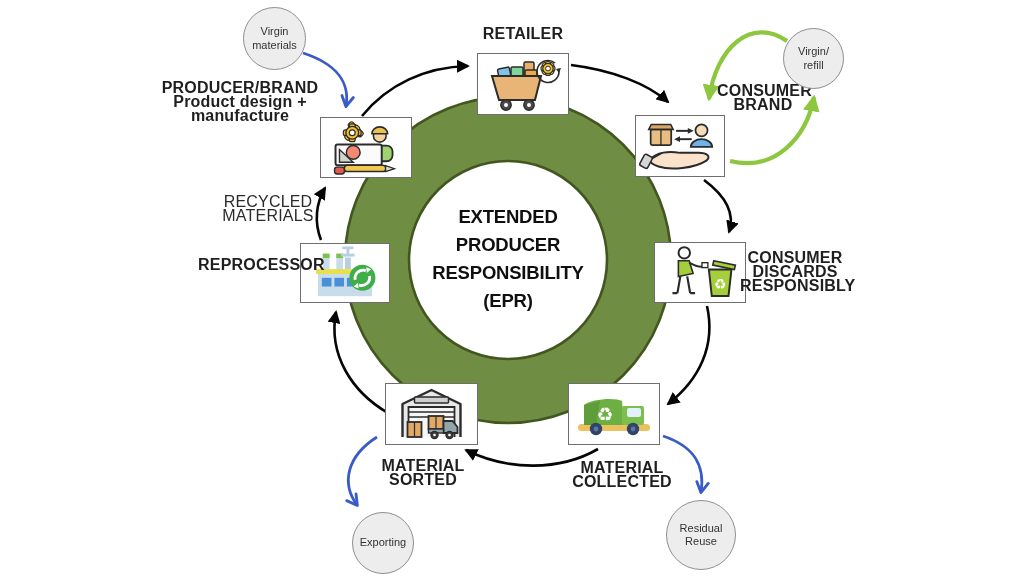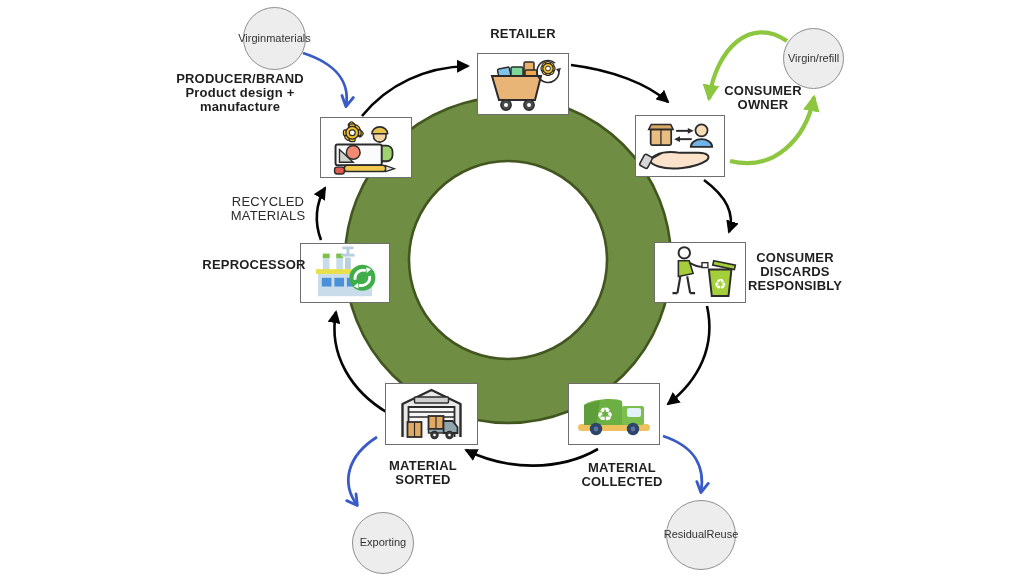--- a/index.html
+++ b/index.html
@@ -6,28 +6,28 @@
   .canvas{
     position:relative;width:1024px;height:576px;background:#ffffff;overflow:hidden;
     font-family:"Liberation Sans",sans-serif;
   }
   .layer{position:absolute;left:0;top:0;}
   .node{
     position:absolute;background:#ffffff;border:1.6px solid #6e6e6e;
     box-sizing:border-box;display:flex;align-items:center;justify-content:center;
   }
   .lbl{
-    position:absolute;font-weight:bold;font-size:13px;line-height:14px;
+    position:absolute;font-weight:bold;font-size:16px;line-height:14px;
     text-align:center;color:#1f1f1f;letter-spacing:.2px;
   }
   .lbl.regular{font-weight:normal;color:#2b2b2b;}
   .lbl span{display:block;}
   .bubble{
     position:absolute;border-radius:50%;background:#ededed;border:1.4px solid #8f8f8f;
-    box-sizing:border-box;display:flex;align-items:center;justify-content:center;
+    box-sizing:border-box;display:flex;flex-direction:column;align-items:center;justify-content:center;
     font-size:11px;line-height:13.5px;color:#333;text-align:center;
   }
   .center-label{
     position:absolute;left:408px;top:203px;width:200px;text-align:center;
     font-weight:bold;font-size:18.5px;line-height:28px;color:#0f0f0f;letter-spacing:-.2px;
   }
   .center-label span{display:block;}
 </style>
 </head>
 <body>
@@ -67,20 +67,26 @@
       <path d="M730,161 C774,172 806,139 814,97" marker-end="url(#mGreen)"></path>
     </g>
 
     <g fill="none" stroke="#3a5bc7" stroke-width="2.8">
       <path d="M303,53 C337,64 350,83 346,106" marker-end="url(#mBlue)"></path>
       <path d="M377,437 C347,456 341,483 357,505" marker-end="url(#mBlue)"></path>
       <path d="M663,436 C696,447 705,467 701,492" marker-end="url(#mBlue)"></path>
     </g>
   </svg>
 
+  <div class="center-label">
+    <span>EXTENDED</span>
+    <span>PRODUCER</span>
+    <span>RESPONSIBILITY</span>
+    <span>(EPR)</span>
+  </div>
 
   <div class="node" style="left:320px;top:117px;width:92px;height:61px">
     <svg width="88" height="57" viewBox="0 0 88 58">
       <g>
         <rect x="21" y="6" width="18" height="6" rx="2" fill="#f2c12e" stroke="#2b2b2b" stroke-width="1.2" transform="rotate(45 30 14)"></rect>
         <rect x="21" y="11" width="18" height="6" rx="2" fill="#f2c12e" stroke="#2b2b2b" stroke-width="1.2" transform="rotate(-45 30 14)"></rect>
         <rect x="21" y="11" width="18" height="6" rx="2" fill="#f2c12e" stroke="#2b2b2b" stroke-width="1.2"></rect>
         <rect x="27" y="5" width="6" height="18" rx="2" fill="#f2c12e" stroke="#2b2b2b" stroke-width="1.2"></rect>
         <circle cx="30" cy="14" r="6.5" fill="#f2c12e" stroke="#2b2b2b" stroke-width="1.4"></circle>
         <circle cx="30" cy="14" r="3" fill="#ffffff" stroke="#2b2b2b" stroke-width="1.2"></circle>
@@ -209,32 +215,32 @@
       <rect x="46" y="34" width="10" height="9" fill="#4a90d9"></rect>
       <rect x="58" y="41" width="14" height="12" fill="#c9dcea"></rect>
       <circle cx="62" cy="34" r="13.5" fill="#3fae49"></circle>
       <path d="M54.5,36 a8.5,8.5 0 0 1 11,-9.5" fill="none" stroke="#ffffff" stroke-width="3"></path>
       <path d="M66,23 l5,2 l-4.5,4 z" fill="#ffffff"></path>
       <path d="M69.5,32 a8.5,8.5 0 0 1 -11,9.5" fill="none" stroke="#ffffff" stroke-width="3"></path>
       <path d="M58,45 l-5,-2 l4.5,-4 z" fill="#ffffff"></path>
     </svg>
   </div>
 
-  <div class="lbl" style="left:154px;top:72px;width:172px">
+  <div class="lbl" style="left:154px;top:81px;width:172px">
     <span>PRODUCER/BRAND</span>
     <span>Product design + manufacture</span>
   </div>
 
   <div class="lbl" style="left:473px;top:27px;width:100px">
     <span>RETAILER</span>
   </div>
 
   <div class="lbl" style="left:717px;top:84px;width:92px">
     <span>CONSUMER</span>
-    <span>OWNER</span>
+    <span>BRAND</span>
   </div>
 
   <div class="lbl" style="left:740px;top:251px;width:110px">
     <span>CONSUMER</span>
     <span>DISCARDS</span>
     <span>RESPONSIBLY</span>
   </div>
 
   <div class="lbl" style="left:572px;top:461px;width:100px">
     <span>MATERIAL</span>

